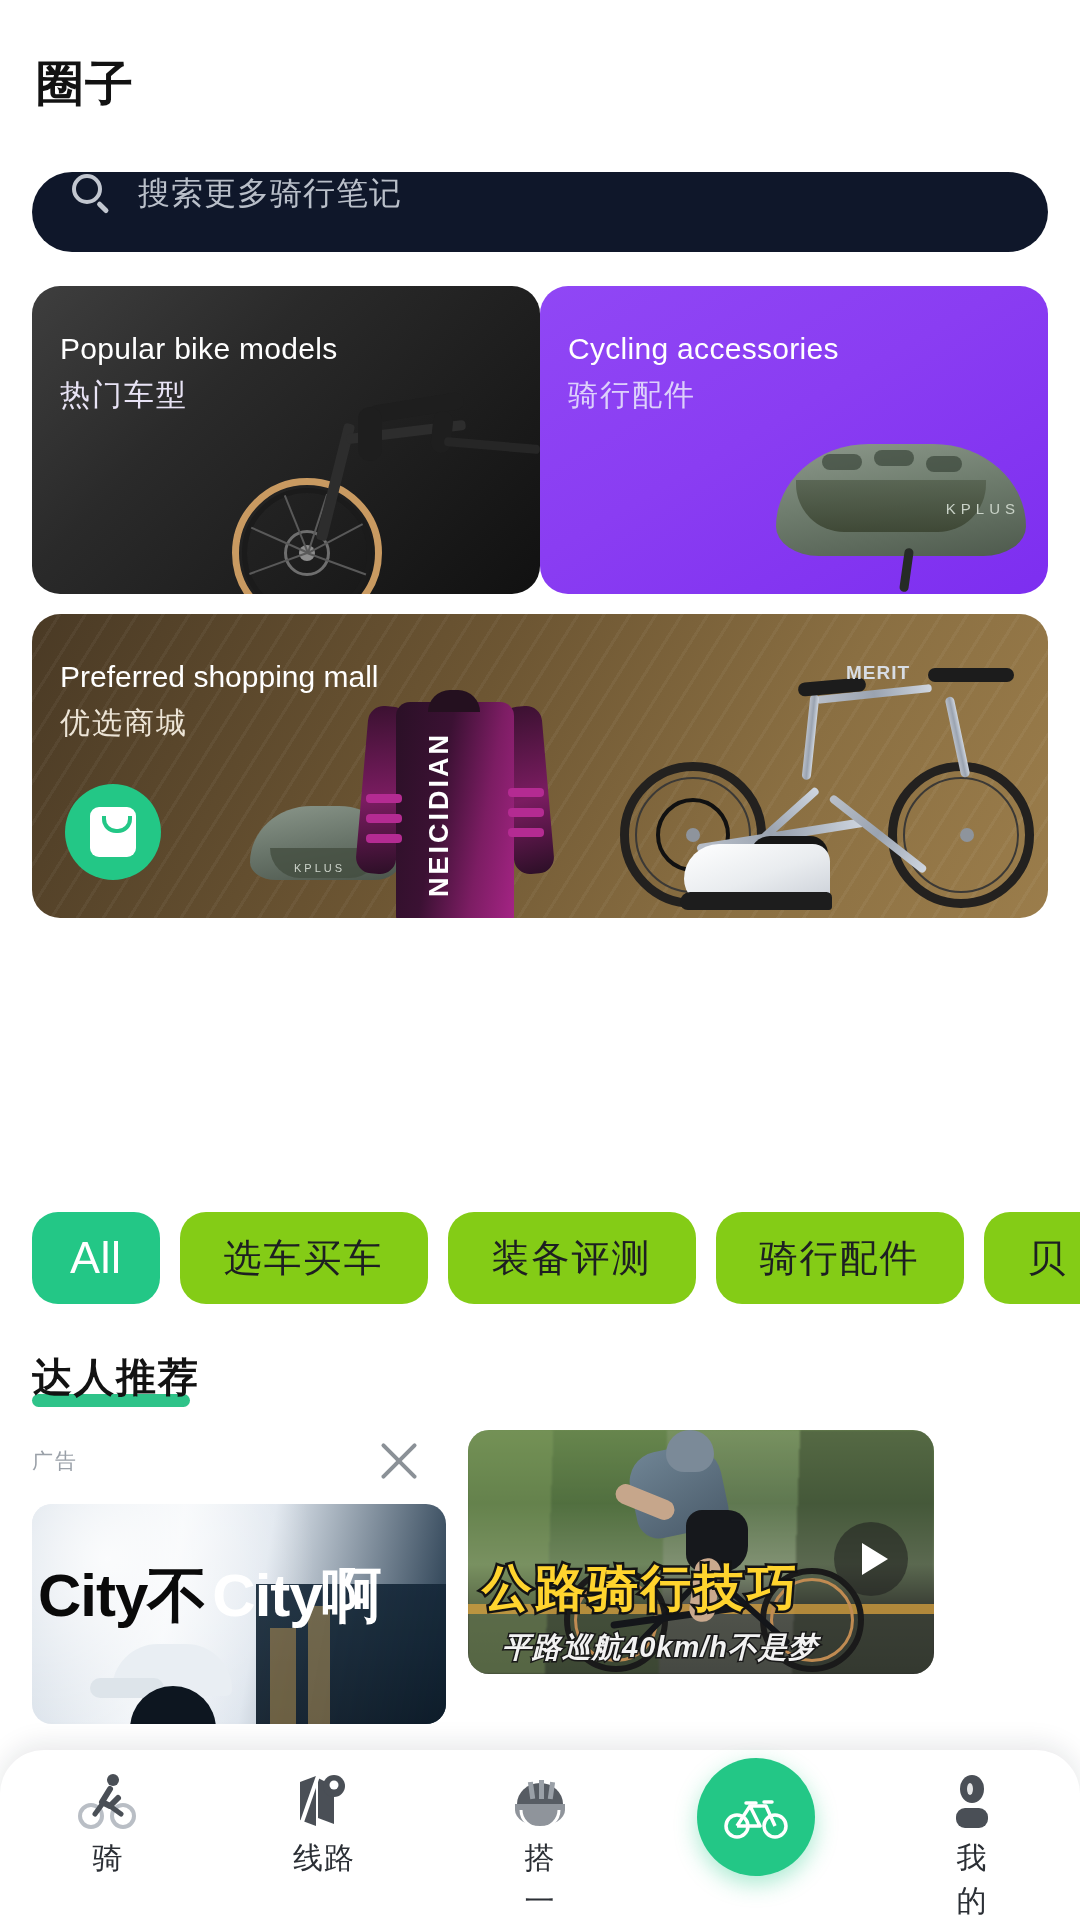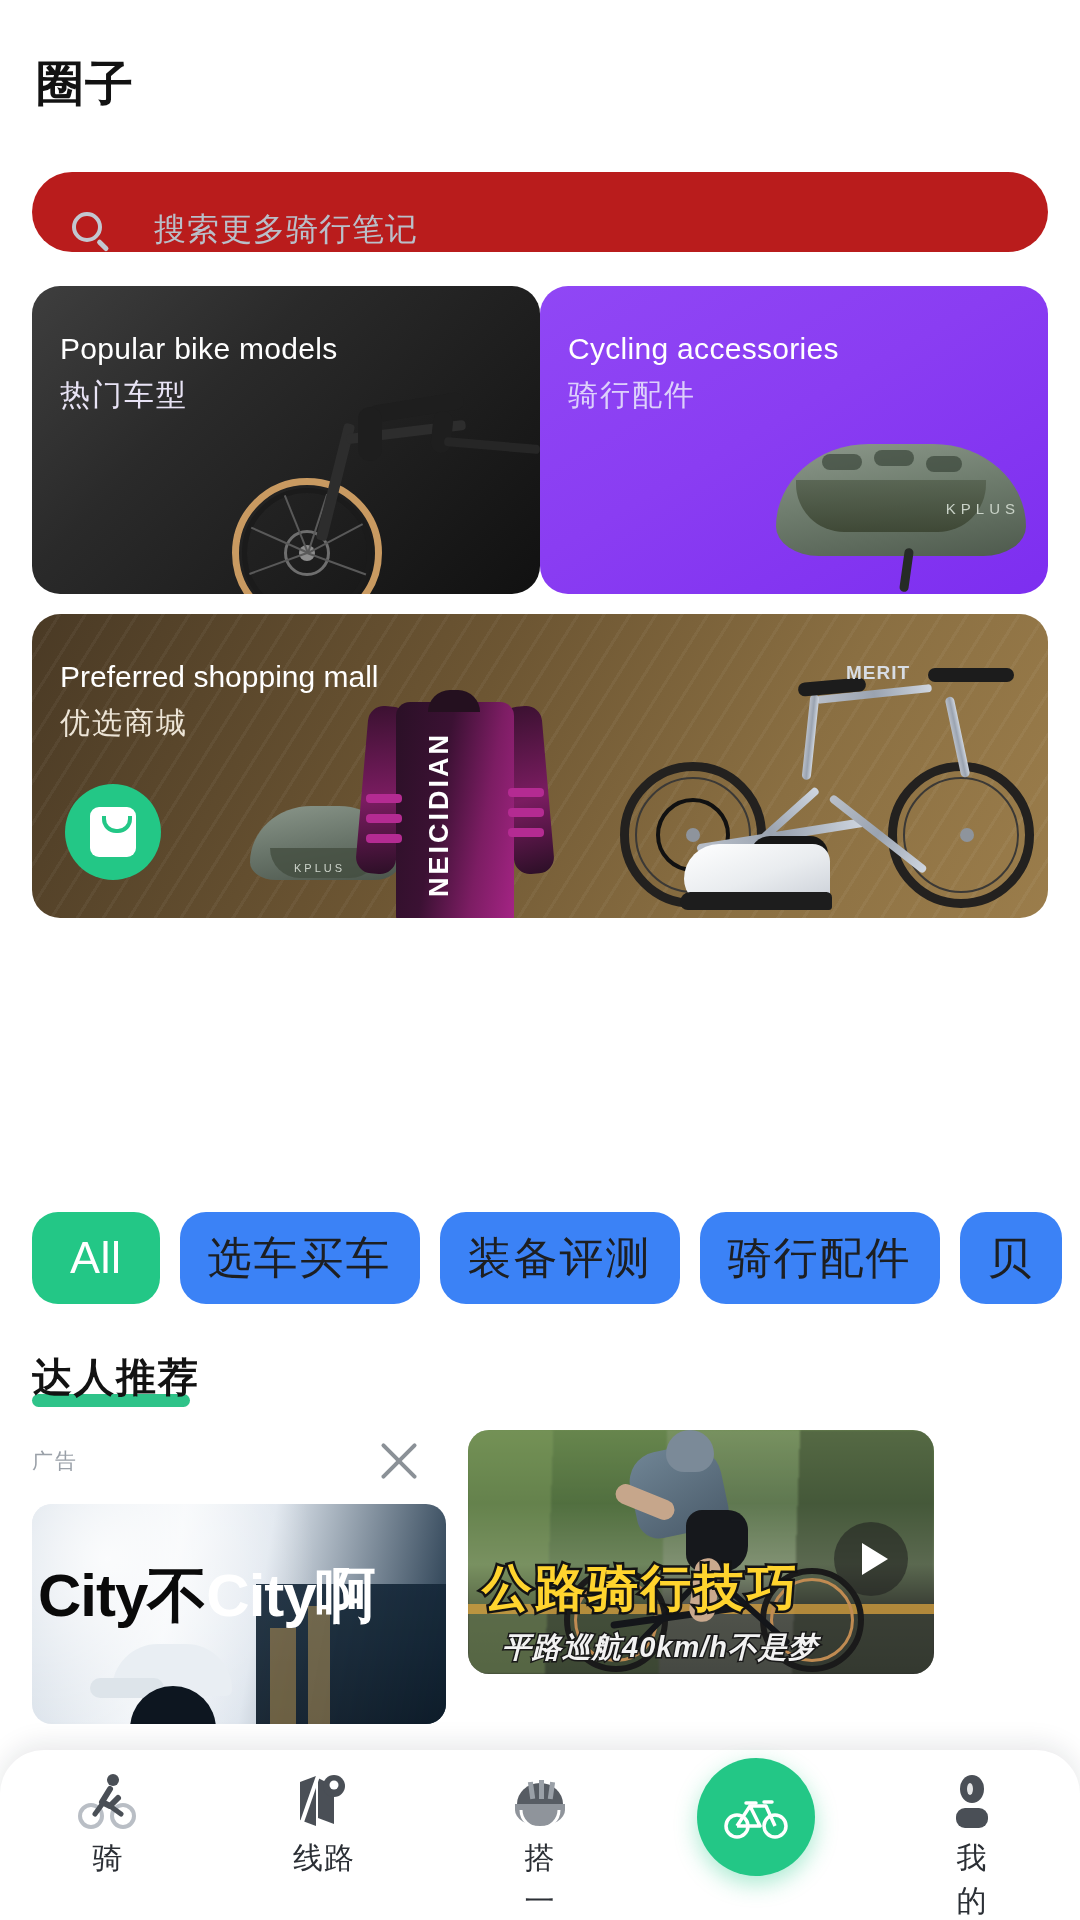--- a/index.html
+++ b/index.html
@@ -13,21 +13,21 @@
 
   
   .page-title {
     position:absolute; left:36px; top:52px;
     font-size:48px; font-weight:700; color:#121212; letter-spacing:1px;
   }
 
   
   .search-bar {
     position:absolute; left:32px; top:172px; width:1016px; height:80px;
-    background:#b91c1c; border-radius:40px; display:flex; align-items:flex-end; padding-left:38px;gap:16px;
+    background:#0f172a; border-radius:40px; display:flex; align-items:flex-start; padding-left:38px;
   }
   .search-icon { width:42px; height:42px; position:relative; flex:0 0 auto; }
   .search-icon .ring {
     position:absolute; left:2px; top:2px; width:30px; height:30px;
     border:4px solid #c2c7d0; border-radius:50%;
   }
   .search-icon .handle {
     position:absolute; left:28px; top:28px; width:14px; height:4.5px;
     background:#c2c7d0; border-radius:3px; transform:rotate(45deg); transform-origin:left center;
   }
@@ -122,23 +122,23 @@
 
   .shoe { position:absolute; right:214px; bottom:8px; width:160px; height:92px; z-index:5; }
   .shoe-body { position:absolute; left:10px; bottom:4px; width:146px; height:62px;
     background:linear-gradient(160deg,#ffffff 0%,#e9ecef 52%,#c9ced6 100%); border-radius:44px 22px 14px 34px; }
   .shoe-sole { position:absolute; left:6px; bottom:0; width:152px; height:18px; background:#1d1d1d; border-radius:26px 14px 8px 20px;}
   .shoe-dark { position:absolute; right:6px; bottom:16px; width:78px; height:58px; background:#161616; border-radius:20px 18px 8px 24px; }
 
   
   .chips { position:absolute; left:32px; top:1212px; height:92px; display:flex; gap:20px; align-items:center; }
   .chip {
-    height:92px; padding:0 28px; border-radius:26px; background:#3b82f6;
+    height:92px; padding:0 44px; border-radius:26px; background:#84cc16;
     display:flex; align-items:center; justify-content:center;
-    font-size:44px; color:#1d1f22; letter-spacing:2px; white-space:nowrap;
+    font-size:38px; color:#1d1f22; letter-spacing:2px; white-space:nowrap;
   }
   .chip.active { background:#23c786; color:#ffffff; font-size:45px; padding:0 38px; letter-spacing:.5px; }
 
   
   .section-title { position:absolute; left:32px; top:1350px; }
   .section-title .t { font-size:40px; font-weight:700; color:#121212; letter-spacing:2px; position:relative; z-index:2; }
   .section-title .u { position:absolute; left:0; bottom:-2px; width:158px; height:13px; background:#2fc389; border-radius:7px; z-index:1; }
 
   
   .feed { position:absolute; left:32px; top:1430px; width:1016px; display:flex; gap:22px; }
@@ -154,21 +154,21 @@
 
   .ad-card { position:relative; width:414px; height:220px; border-radius:20px; overflow:hidden;
     background:linear-gradient(100deg,#cfd9e4 0%,#f3f6f9 34%,#dfe6ee 54%,#1e3448 100%); margin-top:12px; }
   .ad-sky { position:absolute; inset:0; background:radial-gradient(circle at 18% 25%, rgba(255,255,255,.85), rgba(255,255,255,0) 55%); }
   .ad-city { position:absolute; right:0; bottom:0; width:190px; height:140px;
     background:linear-gradient(180deg,#16293a 0%,#0d1b28 100%); opacity:.92; }
   .ad-city::before{content:'';position:absolute;left:14px;bottom:0;width:26px;height:96px;background:#b08a46;opacity:.55;}
   .ad-city::after{content:'';position:absolute;left:52px;bottom:0;width:22px;height:118px;background:#c39b52;opacity:.5;}
   .ad-text { position:absolute; left:6px; top:52px; font-size:60px; font-weight:800; letter-spacing:-1px; white-space:nowrap; z-index:3; }
   .ad-text .a { color:#0a0a0a; }
-  .ad-text .b { color:#ffffff; }
+  .ad-text .b { color:#ffffff;margin-left:6px; }
   .ad-person { position:absolute; left:70px; bottom:-40px; width:140px; height:120px; z-index:4; }
   .cap { position:absolute; left:10px; top:0; width:120px; height:52px; background:#e9eef3; border-radius:60px 60px 8px 8px; }
   .cap::after{content:'';position:absolute;left:-22px;top:34px;width:74px;height:20px;background:#dde4ea;border-radius:18px;}
   .face { position:absolute; left:28px; top:42px; width:86px; height:78px; background:#0d1620; border-radius:44px 44px 30px 30px; }
 
   .vid-card { position:relative; width:466px; height:244px; border-radius:21px; overflow:hidden;
     background:linear-gradient(180deg,#6f8d52 0%,#4e6b3d 30%,#7a8c6a 55%,#3a3a36 72%,#2c2c2a 100%); }
   .vid-blur { position:absolute; inset:0; background:
       linear-gradient(92deg, rgba(120,150,90,.55) 0 18%, rgba(90,120,70,.35) 18% 42%, rgba(150,160,140,.25) 42% 70%, rgba(60,70,55,.5) 70% 100%);
       filter:blur(1px); }

